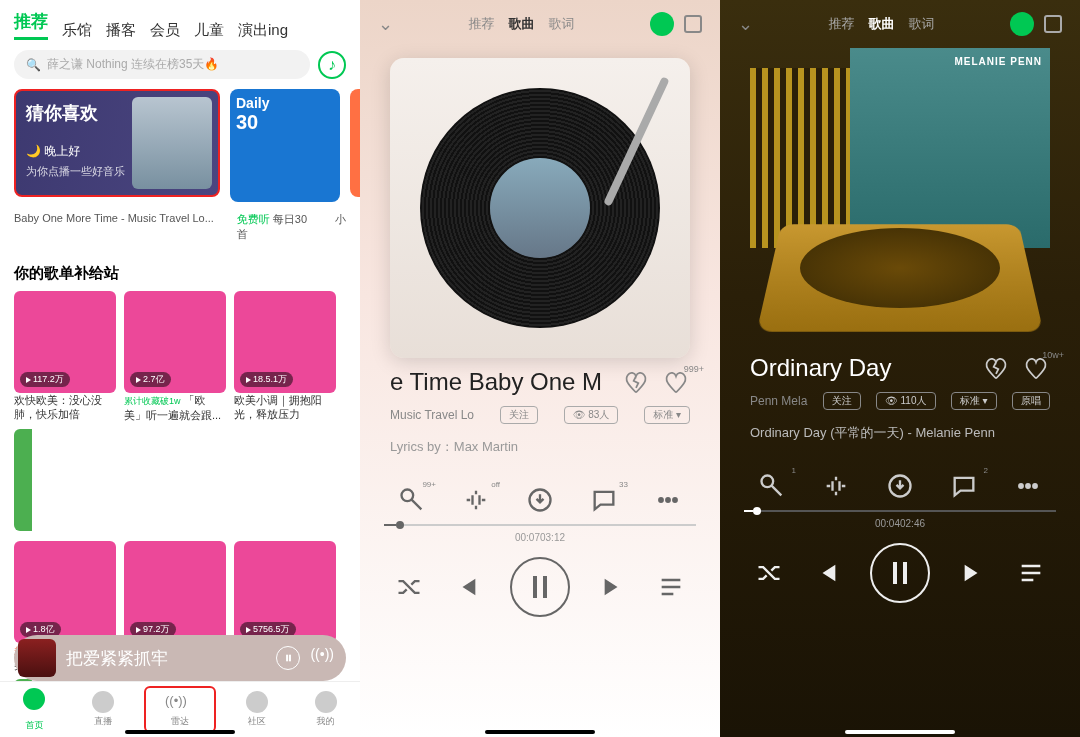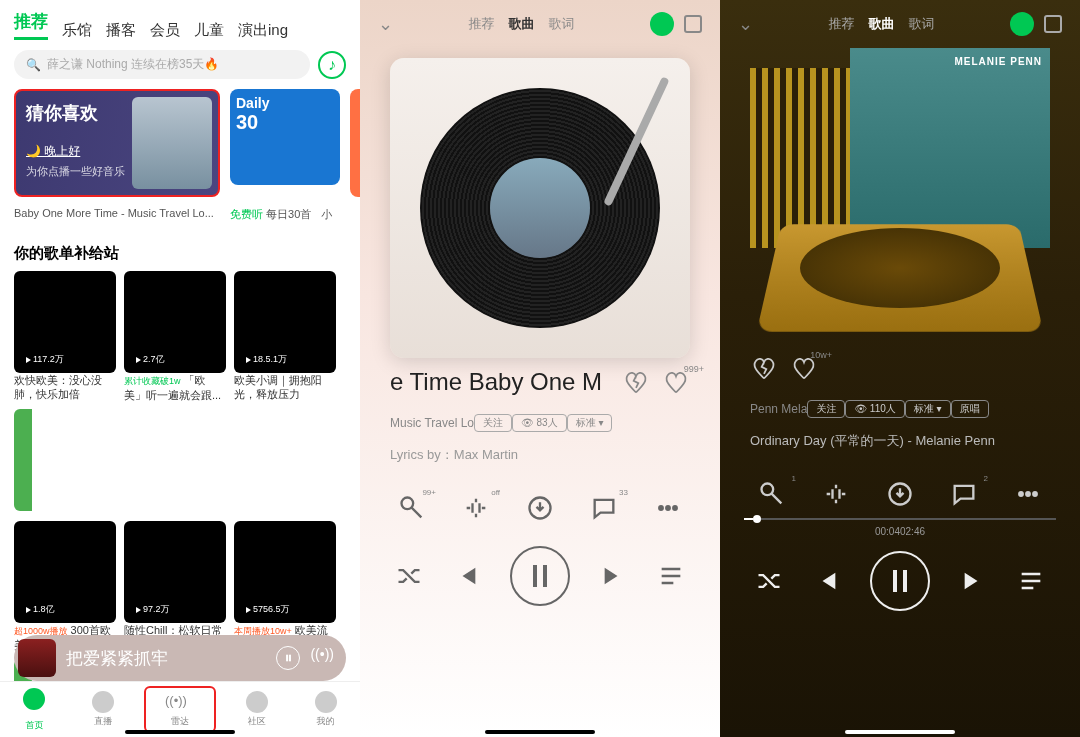--- a/index.html
+++ b/index.html
@@ -11,36 +11,36 @@
 
 
 .tabs1 { display:flex; gap:14px; padding:10px 14px 4px; font-size:15px; color:#333; align-items:flex-end;}
 .tabs1 .active { color:#00c853; font-weight:700; font-size:17px; border-bottom:3px solid #00c853; padding-bottom:4px;}
 .search { margin:6px 14px; display:flex; align-items:center; gap:8px;}
 .searchbar { flex:1; background:#f2f2f2; border-radius:20px; padding:6px 12px; font-size:12px; color:#aaa; display:flex; align-items:center; gap:6px;}
 .music-btn { width:28px; height:28px; border-radius:50%; border:2px solid #00c853; display:flex;align-items:center;justify-content:center;color:#00c853;}
 .cards-row { display:flex; gap:10px; padding:4px 14px; overflow:hidden;}
 .recommend-card { width:206px; height:108px; background:linear-gradient(100deg,#3d3970,#4a4580); border-radius:8px; padding:10px; color:#fff; position:relative; border:2px solid #e22; flex-shrink:0;}
 .recommend-card .title { font-size:18px; font-weight:700;}
-.recommend-card .sub1 { font-size:12px; margin-top:18px;text-decoration:underline;}
+.recommend-card .sub1 { font-size:12px; margin-top:18px;}
 .recommend-card .sub2 { font-size:11px; margin-top:4px; opacity:.8;}
 .recommend-card .play { position:absolute; right:48px; bottom:34px; width:28px; height:28px; background:#fff; border-radius:50%; display:flex;align-items:center;justify-content:center;}
 .recommend-card .play::after{content:"";border-left:8px solid #333;border-top:5px solid transparent;border-bottom:5px solid transparent;margin-left:2px;}
 .recommend-card .photo{position:absolute;right:6px;top:6px;bottom:6px;width:80px;background:linear-gradient(#b8c5d0,#7890a0);border-radius:6px;}
-.daily30 { width:110px; height:96px; background:#1976d2; border-radius:8px; flex-shrink:0; position:relative; color:#fff; padding:6px;}
+.daily30 { width:110px; height:113px; background:#1976d2; border-radius:8px; flex-shrink:0; position:relative; color:#fff; padding:6px;}
 .daily30 .lbl { font-size:14px; font-weight:700;}
 .daily30 .num { font-size:20px; font-weight:700;}
 .half { width:12px; height:108px; background:#ff7043; border-radius:8px 0 0 8px; flex-shrink:0;}
-.row-labels { display:flex; gap:10px; padding:6px 14px; font-size:11px; color:#555;}
+.row-labels { display:flex; gap:17px; padding:6px 14px; font-size:11px; color:#555;}
 .row-labels span:first-child{width:206px;white-space:nowrap;overflow:hidden;text-overflow:ellipsis;}
 .row-labels .green{color:#00c853;}
 .section-title { padding:16px 14px 8px; font-size:15px; font-weight:700;}
 .grid { display:flex; flex-wrap:wrap; gap:8px; padding:0 14px;}
 .tile { width:102px; }
-.tile .img { width:102px; height:102px; border-radius:6px; position:relative; background:#000000;}
+.tile .img { width:102px; height:102px; border-radius:6px; position:relative; background:#ec4899;}
 .tile .badge { position:absolute; bottom:6px; left:6px; background:rgba(0,0,0,.5); color:#fff; font-size:9px; padding:1px 6px; border-radius:8px; display:flex;align-items:center;gap:2px;}
 .tile .badge::before{content:"";border-left:5px solid #fff;border-top:3px solid transparent;border-bottom:3px solid transparent;}
 .tile .txt { font-size:11px; color:#333; margin-top:0; line-height:1.3; height:28px; overflow:hidden;}
 .tile .tag-green{color:#00c853;font-size:9px;}
 .tile .tag-orange{color:#ff5722;font-size:9px;}
 .tile4 { width:18px; height:102px; background:#4caf50; border-radius:6px 0 0 6px;}
 .miniplayer{position:absolute;bottom:56px;left:14px;right:14px;height:46px;background:#c9b8b4;border-radius:23px;display:flex;align-items:center;padding:4px;color:#fff;}
 .miniplayer .cover{width:38px;height:38px;border-radius:6px;background:linear-gradient(#8b2020,#4a1010);}
 .miniplayer .t{font-size:17px;margin-left:10px;flex:1;}
 .miniplayer .ctrls{display:flex;gap:10px;margin-right:8px;}
@@ -69,21 +69,21 @@
 .vinyl{position:absolute;left:30px;top:30px;width:240px;height:240px;border-radius:50%;background:repeating-radial-gradient(circle,#222 0,#222 2px,#111 2px,#111 4px);display:flex;align-items:center;justify-content:center;}
 .vinyl .center{width:100px;height:100px;border-radius:50%;background:linear-gradient(#8ab,#678);}
 .arm{position:absolute;right:20px;top:20px;width:8px;height:140px;background:#aaa;transform-origin:top;transform:rotate(25deg);border-radius:4px;}
 .info{padding:0 30px;}
 .song-row{display:flex;align-items:center;gap:12px;}
 .song-title{font-size:24px;font-weight:400;color:#222;white-space:nowrap;overflow:hidden;flex:1;}
 .s3 .song-title{color:#fff;}
 .heart-icon{width:28px;height:28px;position:relative;}
 .heart-icon svg{width:100%;height:100%;}
 .like-count{font-size:9px;color:#888;position:absolute;top:-4px;right:-14px;}
-.artist-row{display:flex;align-items:center;margin-top:18px;font-size:12px;color:#888;}
+.artist-row{display:flex;align-items:center;margin-top:10px;font-size:12px;color:#888;justify-content:space-between;}
 .pill{border:1px solid #aaa;border-radius:4px;padding:1px 8px;font-size:10px;}
 .s3 .pill{border-color:#888;color:#ccc;}
 .lyrics{margin-top:14px;font-size:13px;color:#999;}
 .s3 .lyrics{color:#bbb;}
 .action-row{display:flex;justify-content:space-around;padding:30px 20px 10px;}
 .abtn{position:relative;width:28px;height:28px;}
 .abtn svg{width:100%;height:100%;fill:none;stroke:#666;stroke-width:2;}
 .s3 .abtn svg{stroke:#ccc;}
 .abtn .sup{position:absolute;top:-6px;right:-10px;font-size:8px;color:#888;}
 .progress{padding:0 24px;}
@@ -286,20 +286,30 @@
         </svg></div>
     <div class="abtn"><svg viewBox="0 0 24 24">
           <path d="M4 5h16v11H9l-5 4z"></path>
         </svg><span class="sup">33</span></div>
     <div class="abtn"><svg viewBox="0 0 24 24">
           <circle cx="6" cy="12" r="1.5" fill="#666"></circle>
           <circle cx="12" cy="12" r="1.5" fill="#666"></circle>
           <circle cx="18" cy="12" r="1.5" fill="#666"></circle>
         </svg></div>
   </div>
+  <div class="progress">
+    <div class="progress-bar">
+        <div class="fill" style="width:4%"></div>
+        <div class="thumb" style="left:4%"></div>
+      </div>
+    <div class="times">
+        <span>00:07</span>
+        <span>03:12</span>
+      </div>
+  </div>
   <div class="controls">
     <div class="cbtn2"><svg viewBox="0 0 24 24">
           <path d="M3 7h4l10 10h4M3 17h4l3-3M14 10l3-3h4" fill="none" stroke="#666" stroke-width="2"></path>
         </svg></div>
     <div class="cbtn2"><svg viewBox="0 0 24 24">
           <path d="M6 5v14M20 5L9 12l11 7z"></path>
         </svg></div>
     <div class="play-main"></div>
     <div class="cbtn2"><svg viewBox="0 0 24 24">
           <path d="M18 5v14M4 5l11 7L4 19z"></path>
@@ -325,20 +335,21 @@
     </div>
   </div>
   <div class="art3">
     <div class="back"></div>
     <div class="front"></div>
     <div class="player3d"></div>
     <div class="disc3d"></div>
   </div>
   <div class="info">
     <div class="song-row">
+      <div class="song-title">Ordinary Day</div>
       <div class="heart-icon"><svg viewBox="0 0 24 24">
             <path d="M12 21 C5 14 2 10 5 6 C7 3 11 4 12 7 C13 4 17 3 19 6 C22 10 19 14 12 21 M12 7 L10 11 L14 13 L12 17" fill="none" stroke="#ccc" stroke-width="1.5"></path>
           </svg></div>
       <div class="heart-icon"><svg viewBox="0 0 24 24">
             <path d="M12 21 C5 14 2 10 5 6 C7 3 11 4 12 7 C13 4 17 3 19 6 C22 10 19 14 12 21" fill="none" stroke="#ccc" stroke-width="1.5"></path>
           </svg><span class="like-count">10w+</span></div>
     </div>
     <div class="artist-row">
       <span>Penn Mela</span>
       <span class="pill">关注</span>

